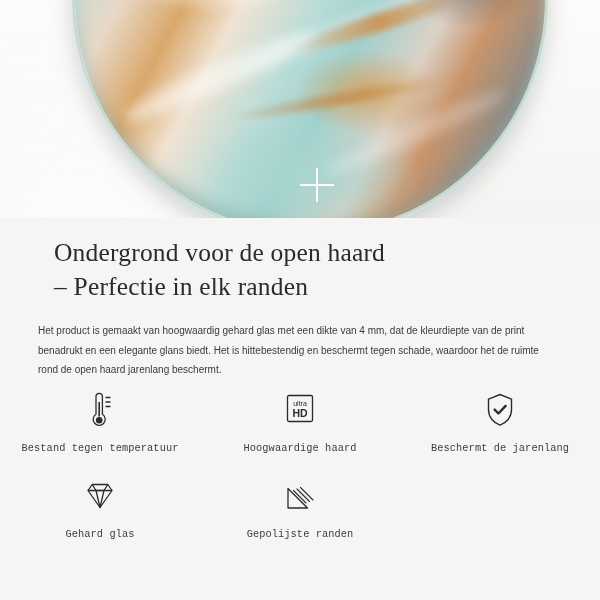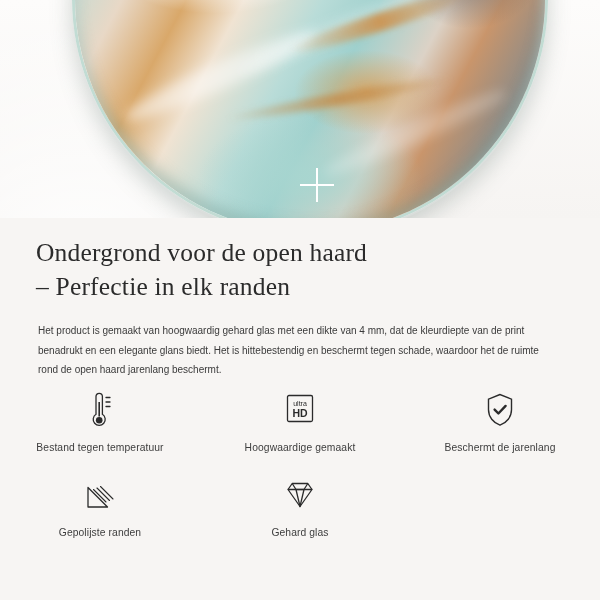--- a/index.html
+++ b/index.html
@@ -124,21 +124,21 @@
     position: absolute;
     left: 0;
     top: 218px;
     width: 600px;
     height: 382px;
     background: #f7f5f3;
     padding: 0;
   }
   .headline {
     margin: 0;
-    padding: 18px 36px 0 36px;
+    padding: 18px 36px 0 54px;
     font-family: "Liberation Serif", serif;
     font-weight: 400;
     font-size: 25.5px;
     line-height: 1.32;
     color: #2b2b2b;
     letter-spacing: 0.2px;
   }
   .headline .l2 { display: block; }
   .body-copy {
     margin: 2px;
@@ -168,20 +168,21 @@
     height: 44px;
     display: flex;
     align-items: center;
     justify-content: center;
   }
   .feature-label {
     margin-top: 10px;
     font-size: 10.3px;
     color: #3d3d3d;
     letter-spacing: 0.1px;
+    font-family: Liberation Mono, monospace;
   }
   svg { display: block; }
 </style>
 </head>
 <body>
 
 <div class="page">
 
   <div class="hero">
     <div class="hero-bg"></div>
@@ -223,57 +224,57 @@
       </div>
 
       <div class="feature">
         <div class="feature-icon">
           <svg width="36" height="38" viewBox="0 0 36 38">
             <rect x="5.5" y="4.5" width="25" height="26" rx="1.5" fill="none" stroke="#2b2b2b" stroke-width="1.3"></rect>
             <text x="18" y="15" text-anchor="middle" font-family="Liberation Sans, sans-serif" font-size="7" fill="#2b2b2b">ultra</text>
             <text x="18" y="26" text-anchor="middle" font-family="Liberation Sans, sans-serif" font-size="10.5" font-weight="bold" fill="#2b2b2b">HD</text>
           </svg>
         </div>
-        <div class="feature-label">Hoogwaardige gemaakt</div>
+        <div class="feature-label">Hoogwaardige haard</div>
       </div>
 
       <div class="feature">
         <div class="feature-icon">
           <svg width="34" height="40" viewBox="0 0 34 40">
             <path d="M17 4.5 5.5 9.2v10.6c0 7.1 4.8 13 11.5 15.4 6.7-2.4 11.5-8.3 11.5-15.4V9.2z" fill="none" stroke="#2b2b2b" stroke-width="1.4"></path>
             <path d="M11.6 19.6l3.8 3.9 7.2-7.6" fill="none" stroke="#2b2b2b" stroke-width="2.4" stroke-linecap="round" stroke-linejoin="round"></path>
           </svg>
         </div>
         <div class="feature-label">Beschermt de jarenlang</div>
+      </div>
+
+      <div class="feature">
+        <div class="feature-icon">
+          <svg width="40" height="36" viewBox="0 0 40 36">
+            <g fill="none" stroke="#2b2b2b" stroke-width="1.3" stroke-linejoin="round">
+              <path d="M8 12.5h24L20 29.5z"></path>
+              <path d="M8 12.5l4.2-6h15.6l4.2 6"></path>
+              <path d="M12.2 6.5 16 12.5 20 29.5 24 12.5 27.8 6.5"></path>
+              <path d="M16 12.5h8"></path>
+            </g>
+          </svg>
+        </div>
+        <div class="feature-label">Gehard glas</div>
       </div>
 
       <div class="feature">
         <div class="feature-icon">
           <svg width="36" height="36" viewBox="0 0 36 36">
             <path d="M6 30V10.5L25.5 30z" fill="none" stroke="#2b2b2b" stroke-width="1.3" stroke-linejoin="round"></path>
             <g stroke="#2b2b2b" stroke-width="1.1" stroke-linecap="round">
               <path d="M11.5 12.5 24 25"></path>
               <path d="M15 11 27.5 23.5"></path>
               <path d="M18.5 9.5 31 22"></path>
             </g>
           </svg>
         </div>
         <div class="feature-label">Gepolijste randen</div>
       </div>
 
-      <div class="feature">
-        <div class="feature-icon">
-          <svg width="40" height="36" viewBox="0 0 40 36">
-            <g fill="none" stroke="#2b2b2b" stroke-width="1.3" stroke-linejoin="round">
-              <path d="M8 12.5h24L20 29.5z"></path>
-              <path d="M8 12.5l4.2-6h15.6l4.2 6"></path>
-              <path d="M12.2 6.5 16 12.5 20 29.5 24 12.5 27.8 6.5"></path>
-              <path d="M16 12.5h8"></path>
-            </g>
-          </svg>
-        </div>
-        <div class="feature-label">Gehard glas</div>
-      </div>
-
 
     </div>
   </div>
 </div>
 
 </body></html>

